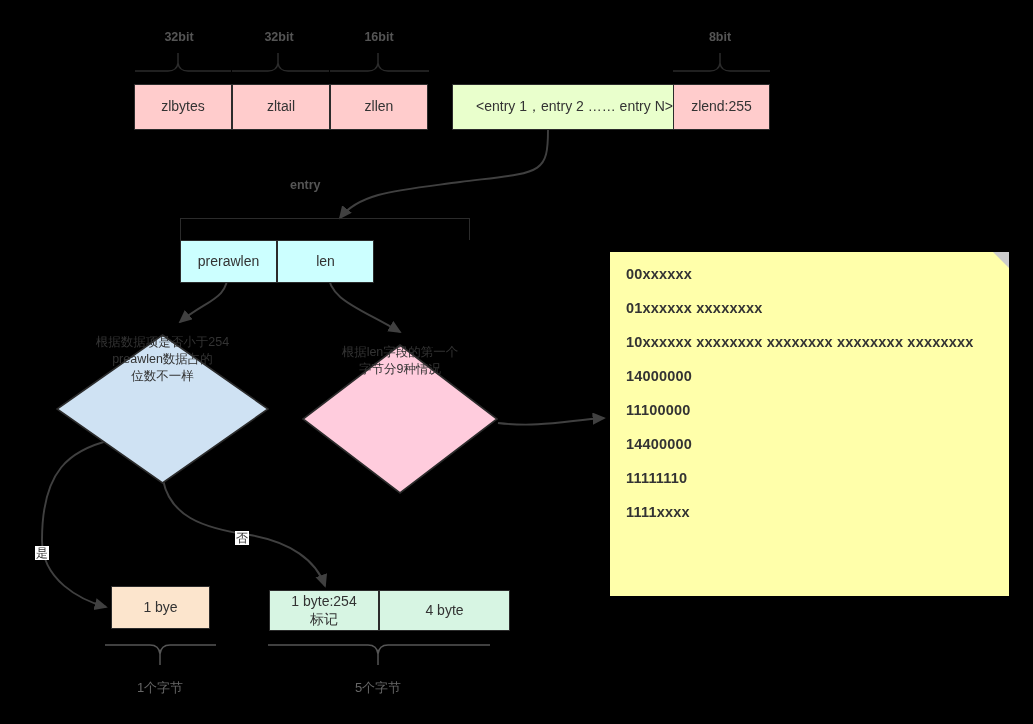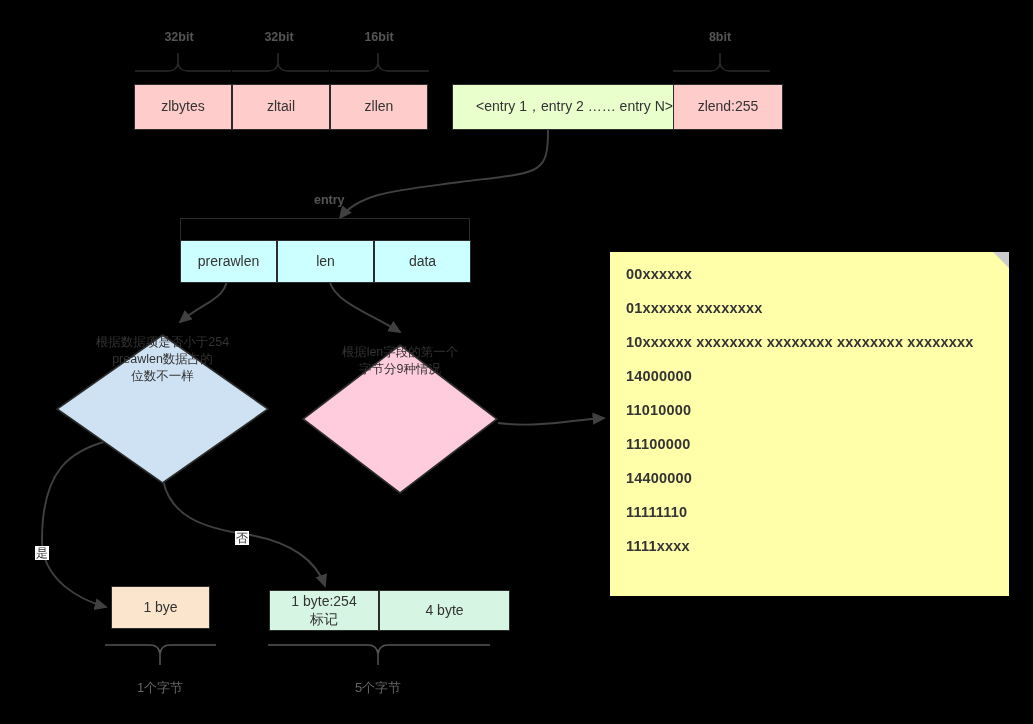--- a/index.html
+++ b/index.html
@@ -176,29 +176,28 @@
 
   <div class="bit-label" style="left:155px; top:30px; width:48px;">32bit</div>
   <div class="bit-label" style="left:255px; top:30px; width:48px;">32bit</div>
   <div class="bit-label" style="left:355px; top:30px; width:48px;">16bit</div>
   <div class="bit-label" style="left:698px; top:30px; width:44px;">8bit</div>
 
   <div class="box pink" style="left:134px; top:84px; width:98px; height:46px;">zlbytes</div>
   <div class="box pink" style="left:232px; top:84px; width:98px; height:46px;">zltail</div>
   <div class="box pink" style="left:330px; top:84px; width:98px; height:46px;">zllen</div>
   <div class="box green" style="left:452px; top:84px; width:245px; height:46px;">&lt;entry 1，entry 2 …… entry N&gt;</div>
-  <div class="box pink" style="left:673px; top:84px; width:110px; height:46px;">zlend:255</div>
-
-  <div class="entry-label" style="left:290px; top:193px;margin-left:24px;">entry</div>
+  <div class="box pink" style="left:673px; top:84px; width:97px; height:46px;">zlend:255</div>
+
+  <div class="entry-label" style="left:290px; top:178px;">entry</div>
 
   <div class="bracket-box" style="left:180px; top:218px; width:290px; height:22px;"></div>
 
   <div class="box cyan" style="left:180px; top:240px; width:97px; height:43px;">prerawlen</div>
   <div class="box cyan" style="left:277px; top:240px; width:97px; height:43px;">len</div>
-  <div class="box cyan" style="left:374px; top:240px; width:97px; height:43px;">data</div>
 
   <div class="diamond" style="left:56px; top:334px; width:213px; height:150px;">
     <svg viewBox="0 0 213 150" preserveAspectRatio="none">
       <polygon points="106.5,1 212,75 106.5,149 1,75" fill="#cfe2f3" stroke="#2b2b2b" stroke-width="1.6"></polygon>
     </svg>
     <div class="dtext">
       <div>根据数据项是否小于254</div>
       <div>preawlen数据占的</div>
       <div>位数不一样</div>
     </div>
@@ -224,20 +223,19 @@
 
   <div class="byte-label" style="left:110px; top:679px; width:100px;">1个字节</div>
   <div class="byte-label" style="left:328px; top:679px; width:100px;">5个字节</div>
 
   <div class="note" style="left:610px; top:252px; width:399px; height:344px;">
     <div class="fold"></div>
     <div class="note-line">00xxxxxx</div>
     <div class="note-line">01xxxxxx xxxxxxxx</div>
     <div class="note-line">10xxxxxx xxxxxxxx xxxxxxxx xxxxxxxx xxxxxxxx</div>
     <div class="note-line">14000000</div>
-    <div class="note-line">11010000</div>
     <div class="note-line">11100000</div>
     <div class="note-line">14400000</div>
     <div class="note-line">11111110</div>
     <div class="note-line">1111xxxx</div>
   </div>
 
 </div>
 
 </body></html>

